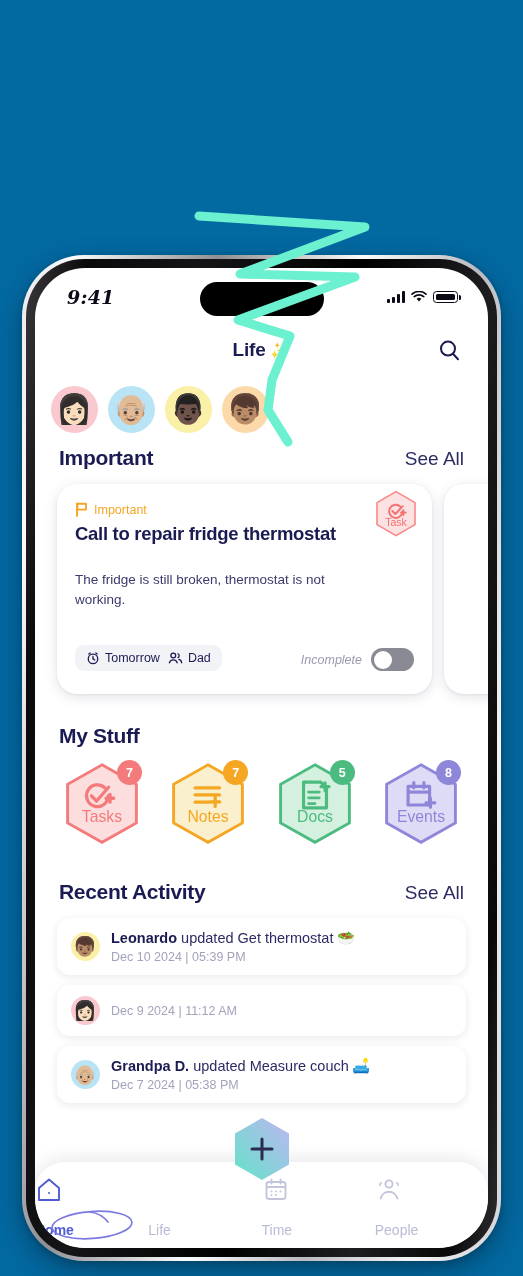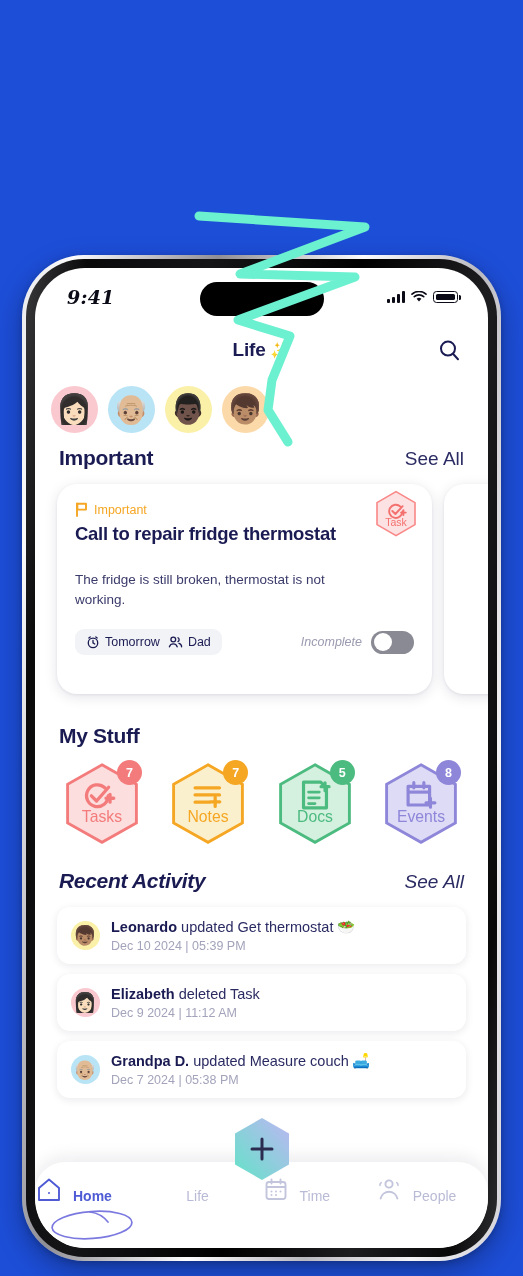--- a/index.html
+++ b/index.html
@@ -2,21 +2,21 @@
 <html><head>
 <meta charset="utf-8">
 <style>
   * { margin:0; padding:0; box-sizing:border-box; }
   html, body {
     width:523px; height:1276px;
     background:#ffffff;
     font-family:"Liberation Sans", sans-serif;
     overflow:hidden;
   }
-  .page { position:relative; width:523px; height:1276px; background:#1d4ed8; }
+  .page { position:relative; width:523px; height:1276px; background:#0369a1; }
 
   
   .phone-frame {
     position:absolute; left:22px; top:255px;
     width:479px; height:1006px;
     border-radius:62px;
     background:linear-gradient(100deg,#e9e9ec 0%,#fbfbfc 8%,#c9c9ce 18%,#8e8e94 30%,#fdfdfe 52%,#b9b9c0 70%,#f4f4f6 86%,#d2d2d8 100%);
     padding:4px;
     box-shadow:0 10px 28px rgba(0,0,0,.30), 0 2px 6px rgba(0,0,0,.18);
   }
@@ -114,21 +114,21 @@
     padding:18px 18px 16px; position:relative;
   }
   .imp-card.ghost { flex:0 0 120px; height:210px; }
   .flag-row { display:flex; align-items:center; gap:6px; margin-bottom:6px; }
   .flag-label { font-size:12.5px; color:#f5a623; font-weight:500; }
   .card-title {
     font-size:18.5px; font-weight:700; color:#1b1b53;
     line-height:1.2; letter-spacing:-.3px; max-width:270px; margin-bottom:25px;
   }
   .card-desc { font-size:13.5px; color:#3a3a6b; line-height:1.45; max-width:280px; }
-  .card-foot { display:flex; align-items:center; justify-content:space-between; margin-top:20px; }
+  .card-foot { display:flex; align-items:flex-end; justify-content:space-between; margin-top:36px; }
   .meta-pill {
     display:flex; align-items:center; gap:8px;
     background:#f2f3f6; border-radius:9px; padding:6px 11px;
   }
   .meta-item { display:flex; align-items:center; gap:5px; font-size:12.5px; color:#1b1b53; font-weight:500; }
   .toggle-wrap { display:flex; align-items:center; gap:9px; }
   .toggle-label { font-size:12.5px; color:#9a9ab0;font-style:italic; }
   .toggle {
     width:43px; height:23px; border-radius:13px; background:#8a8a94;
     position:relative;
@@ -164,21 +164,21 @@
   .act-text b { color:#1b1b53; font-weight:700; }
   .act-time { font-size:12.5px; color:#a3a3bb; margin-top:2px; }
 
   
   .tabbar {
     position:absolute; left:0; right:0; bottom:0; height:86px;
     background:#fff; border-radius:30px 30px 50px 50px;
     box-shadow:0 -4px 18px rgba(20,20,60,.09);
     display:flex; align-items:flex-start; padding-top:14px;
   }
-  .tab { flex:1; display:flex; flex-direction:row; align-items:flex-end; gap:10px; position:relative; }
+  .tab { flex:1; display:flex; flex-direction:column; align-items:flex-start; gap:18px; position:relative; }
   .tab-label { font-size:14px; font-weight:700; color:#4f5bd5; }
   .tab.inactive .tab-label { color:#b9bbd6; font-weight:400; }
   .home-circle { position:absolute; left:50%; top:24px; transform:translateX(-50%); pointer-events:none; }
   .fab {
     position:absolute; left:50%; transform:translateX(-50%);
     bottom:66px; width:66px; height:66px; z-index:5;
   }
 
   .scribble { position:absolute; left:0; top:0; pointer-events:none; z-index:40; }
 </style>
@@ -340,40 +340,39 @@
                   <path d="M28 2 52 15.5 V42.5 L28 56 4 42.5 V15.5 Z" fill="#DEDBF6" stroke="#8E86D9" stroke-width="2"></path>
                   <path d="M19 17 H34 V30 H19 Z" stroke="#8E86D9" stroke-width="2.2" fill="none" stroke-linejoin="round"></path>
                   <path d="M19 21 H34" stroke="#8E86D9" stroke-width="2.2"></path>
                   <path d="M23 14.4 V18 M30 14.4 V18" stroke="#8E86D9" stroke-width="2.2" stroke-linecap="round"></path>
                   <path d="M34.6 25.4 V31.6 M31.5 28.5 H37.7" stroke="#8E86D9" stroke-width="2.2" stroke-linecap="round"></path>
                   <text x="28" y="42" font-family="Liberation Sans, sans-serif" font-size="11" fill="#8E86D9" text-anchor="middle">Events</text>
                 </svg>
               </div>
             </div>
 
-          <div class="sec-head" style="margin-top:21px;font-style:italic;">
+          <div class="sec-head" style="margin-top:32px;">
             <div class="sec-title">Recent Activity</div>
             <div class="see-all">See All</div>
           </div>
           <div class="act-list" id="actList">
               <div class="act-row">
                 <div class="act-avatar" style="background:#FBF0A8">
                   <span>👦🏽</span>
                 </div>
                 <div>
                   <div class="act-text"><b>Leonardo</b> <span>updated Get thermostat 🥗</span></div>
                   <div class="act-time">Dec 10 2024 | 05:39 PM</div>
                 </div>
               </div>
               <div class="act-row">
                 <div class="act-avatar" style="background:#FAC8CF">
                   <span>👩🏻</span>
                 </div>
                 <div>
-                  <div class="act-text"><b>Elizabeth</b> <span>deleted Task</span></div>
                   <div class="act-time">Dec 9 2024 | 11:12 AM</div>
                 </div>
               </div>
               <div class="act-row">
                 <div class="act-avatar" style="background:#B8E4F5">
                   <span>👴🏼</span>
                 </div>
                 <div>
                   <div class="act-text"><b>Grandpa D.</b> <span>updated Measure couch 🛋️</span></div>
                   <div class="act-time">Dec 7 2024 | 05:38 PM</div>

